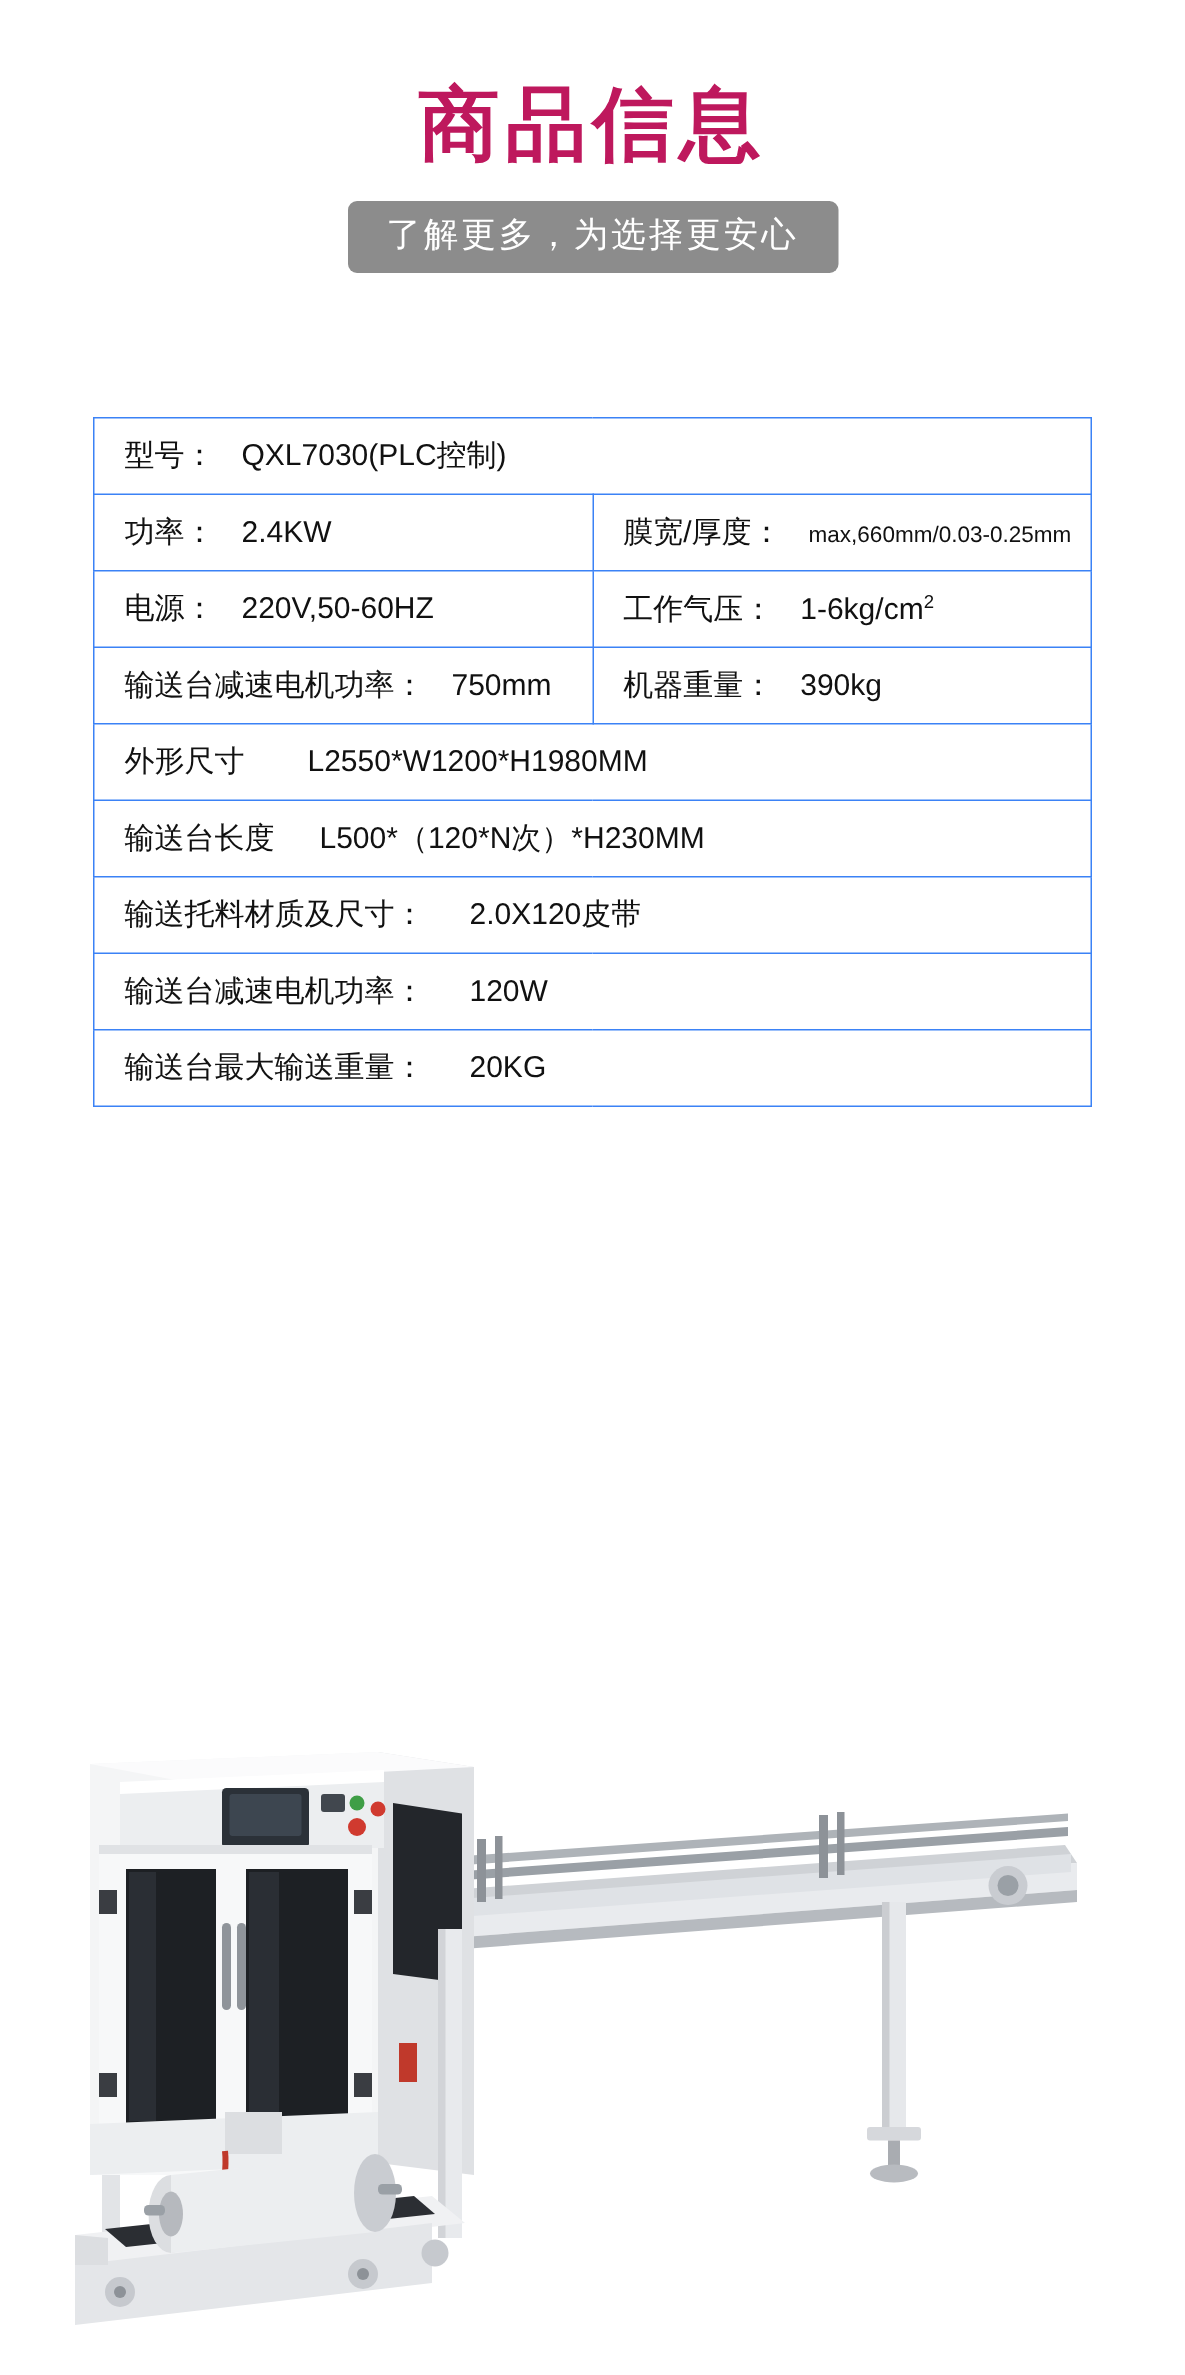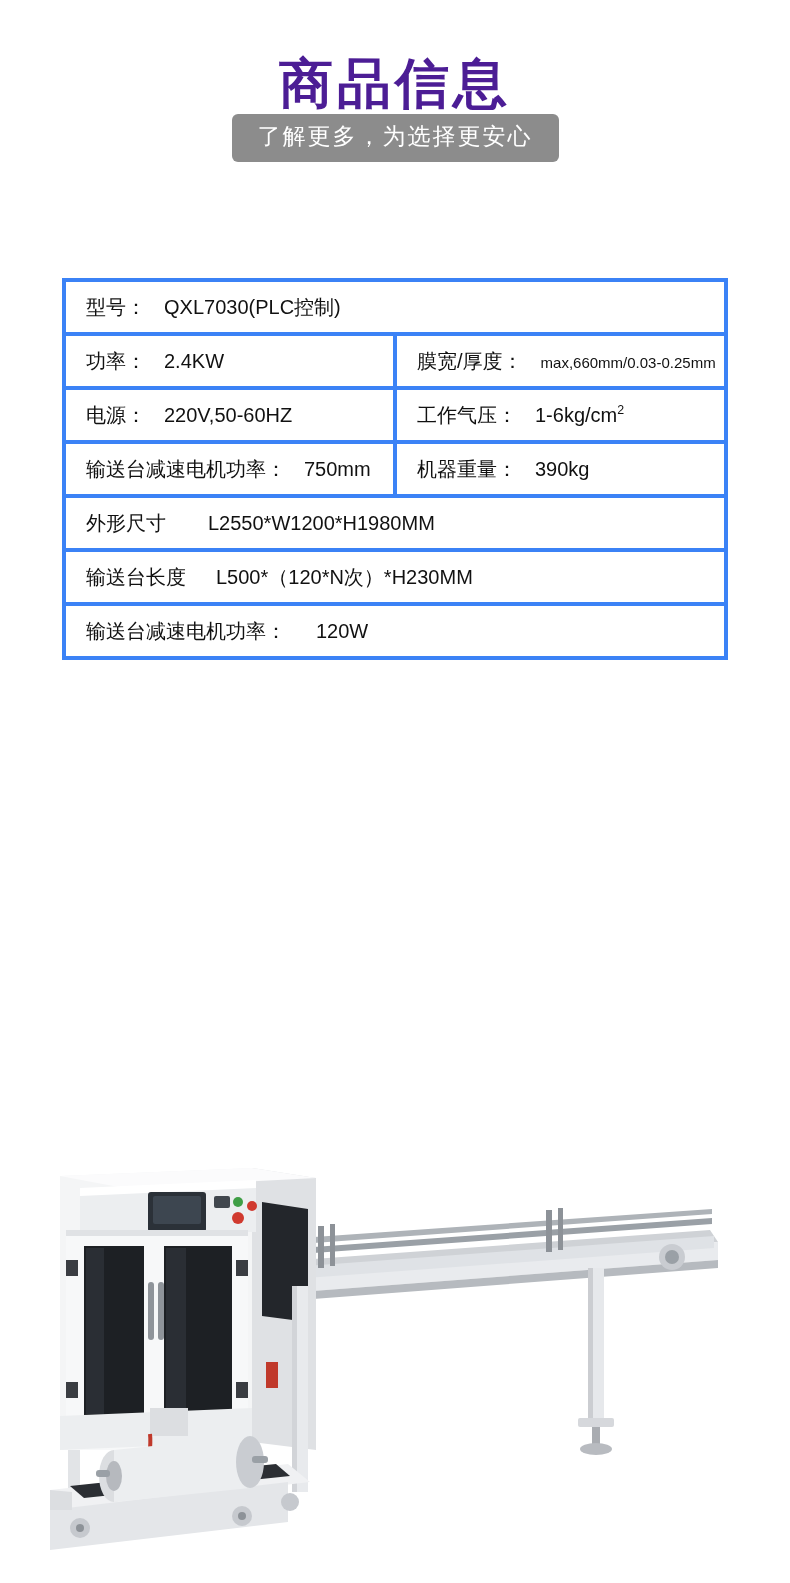--- a/index.html
+++ b/index.html
@@ -24,25 +24,26 @@
 
   
   .header {
     padding-top: 52px;
     text-align: center;
   }
   .main-title {
     font-size: 54px;
     font-weight: bold;
     letter-spacing: 4px;
-    color: #4c1d95;
+    color: #be185d;
     line-height: 1.15;
     margin: 0;
   }
   .subtitle-wrap {
+    margin-top: 20px;
     display: flex;
     justify-content: center;
   }
   .subtitle {
     display: inline-block;
     background: #8c8c8c;
     color: #ffffff;
     font-size: 23px;
     letter-spacing: 2px;
     padding: 9px 26px 11px 26px;
@@ -56,21 +57,21 @@
     left: 62px;
     top: 278px;
     width: 666px;
   }
   table.spec {
     width: 100%;
     border-collapse: collapse;
     table-layout: fixed;
   }
   table.spec td {
-    border: 4px solid #3b82f6;
+    border: 1px solid #3b82f6;
     height: 50px;
     padding: 0 0 0 20px;
     font-size: 20px;
     color: #111;
     vertical-align: middle;
     line-height: 1.3;
   }
   td.indent {
     padding-left: 34px;
   }
@@ -148,27 +149,37 @@
             <span class="lbl">外形尺寸</span><span class="gap-lg"></span><span class="val">L2550*W1200*H1980MM</span>
           </td>
         </tr>
 
         <tr>
           <td colspan="2" class="indent">
             <span class="lbl">输送台长度</span><span class="gap-md"></span><span class="val">L500*（120*N次）*H230MM</span>
           </td>
         </tr>
 
+        <tr>
+          <td colspan="2" class="indent">
+            <span class="lbl">输送托料材质及尺寸：</span><span class="gap-md"></span><span class="val">2.0X120皮带</span>
+          </td>
+        </tr>
 
         <tr>
           <td colspan="2" class="indent">
             <span class="lbl">输送台减速电机功率：</span><span class="gap-md"></span><span class="val">120W</span>
           </td>
         </tr>
 
+        <tr>
+          <td colspan="2" class="indent">
+            <span class="lbl">输送台最大输送重量：</span><span class="gap-md"></span><span class="val">20KG</span>
+          </td>
+        </tr>
       </tbody>
     </table>
   </div>
 
   <div class="photo">
     <svg width="790" height="650" viewBox="0 0 790 650" xmlns="http://www.w3.org/2000/svg">
       <rect x="0" y="0" width="790" height="650" fill="#ffffff"></rect>
 
       <polygon points="300,330 710,300 718,312 306,344" fill="#cfd2d6"></polygon>
       <polygon points="300,344 718,312 718,330 300,362" fill="#e9ebee"></polygon>

